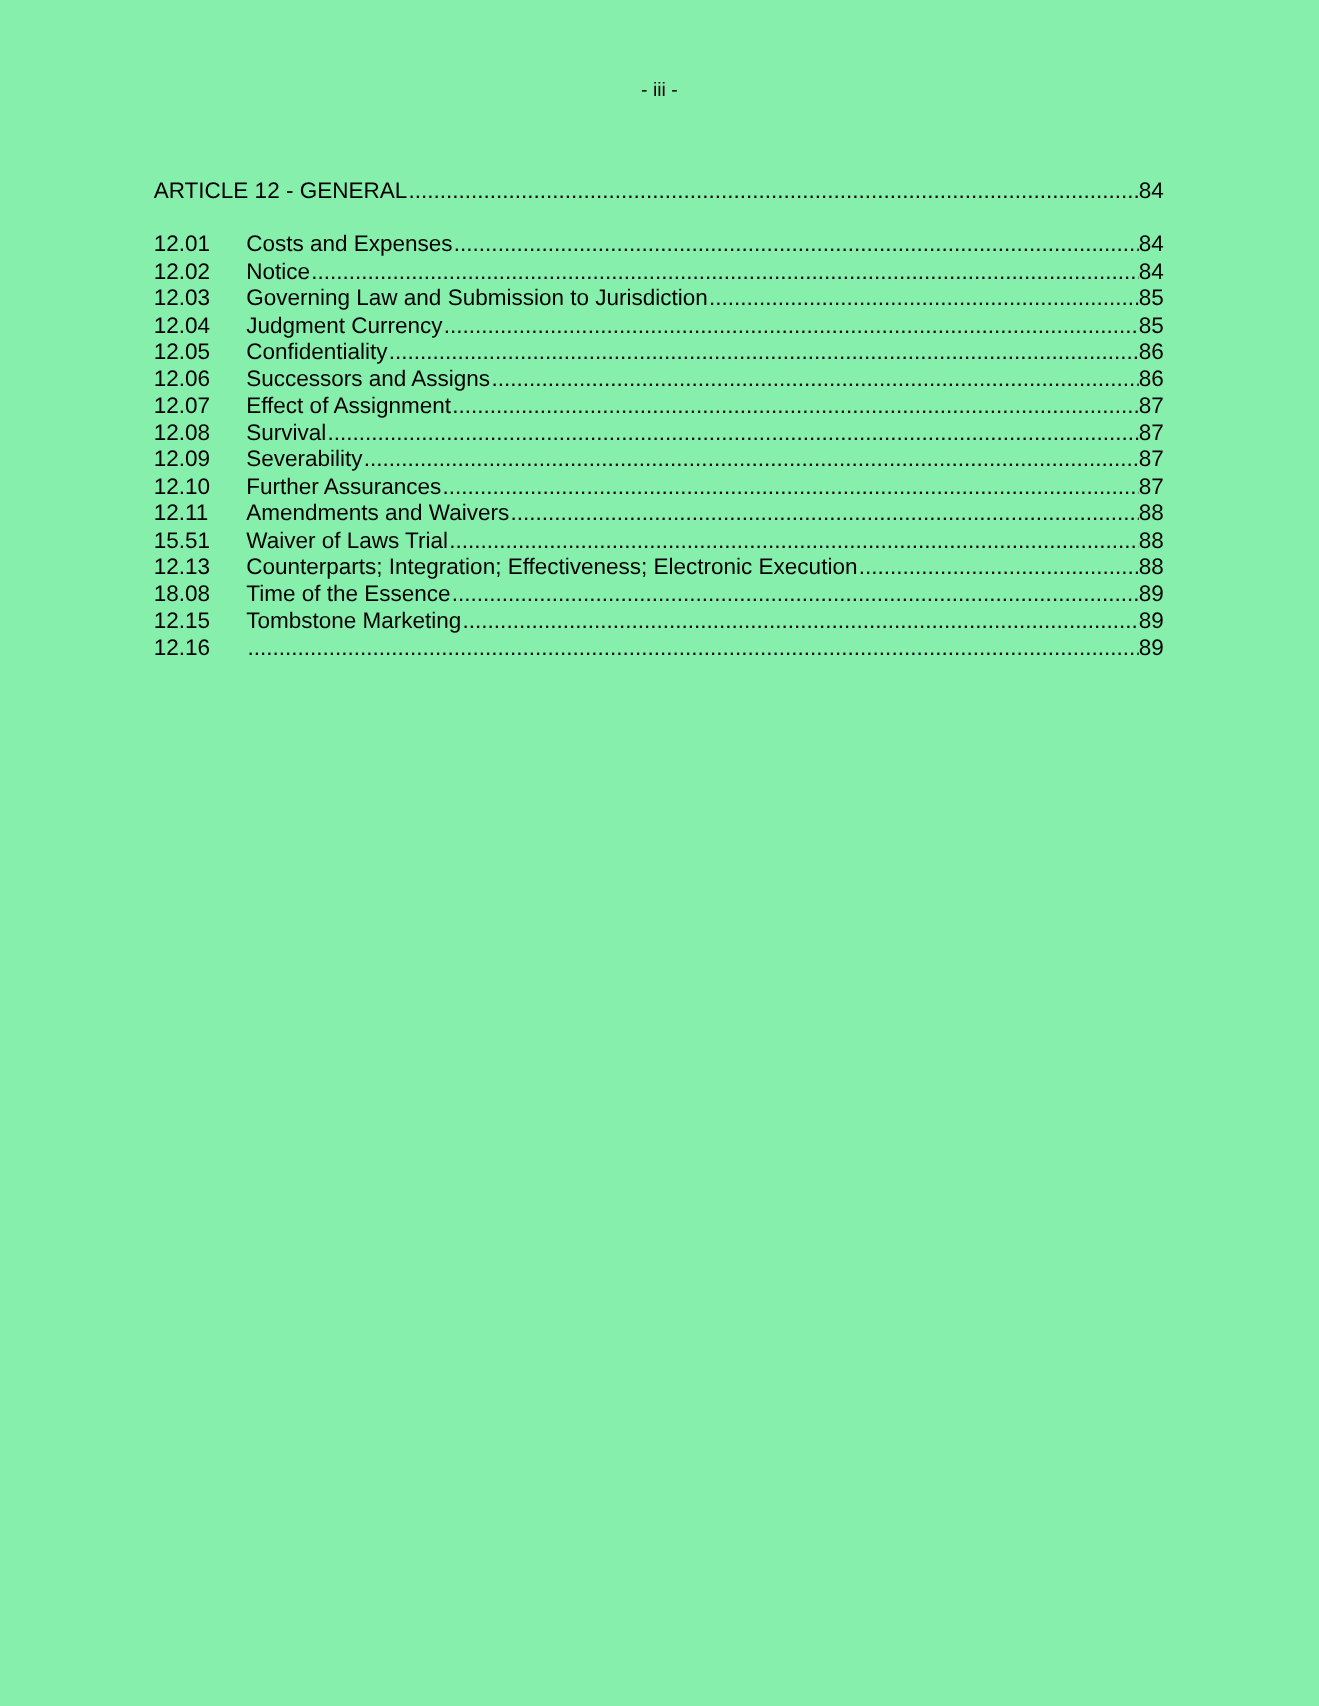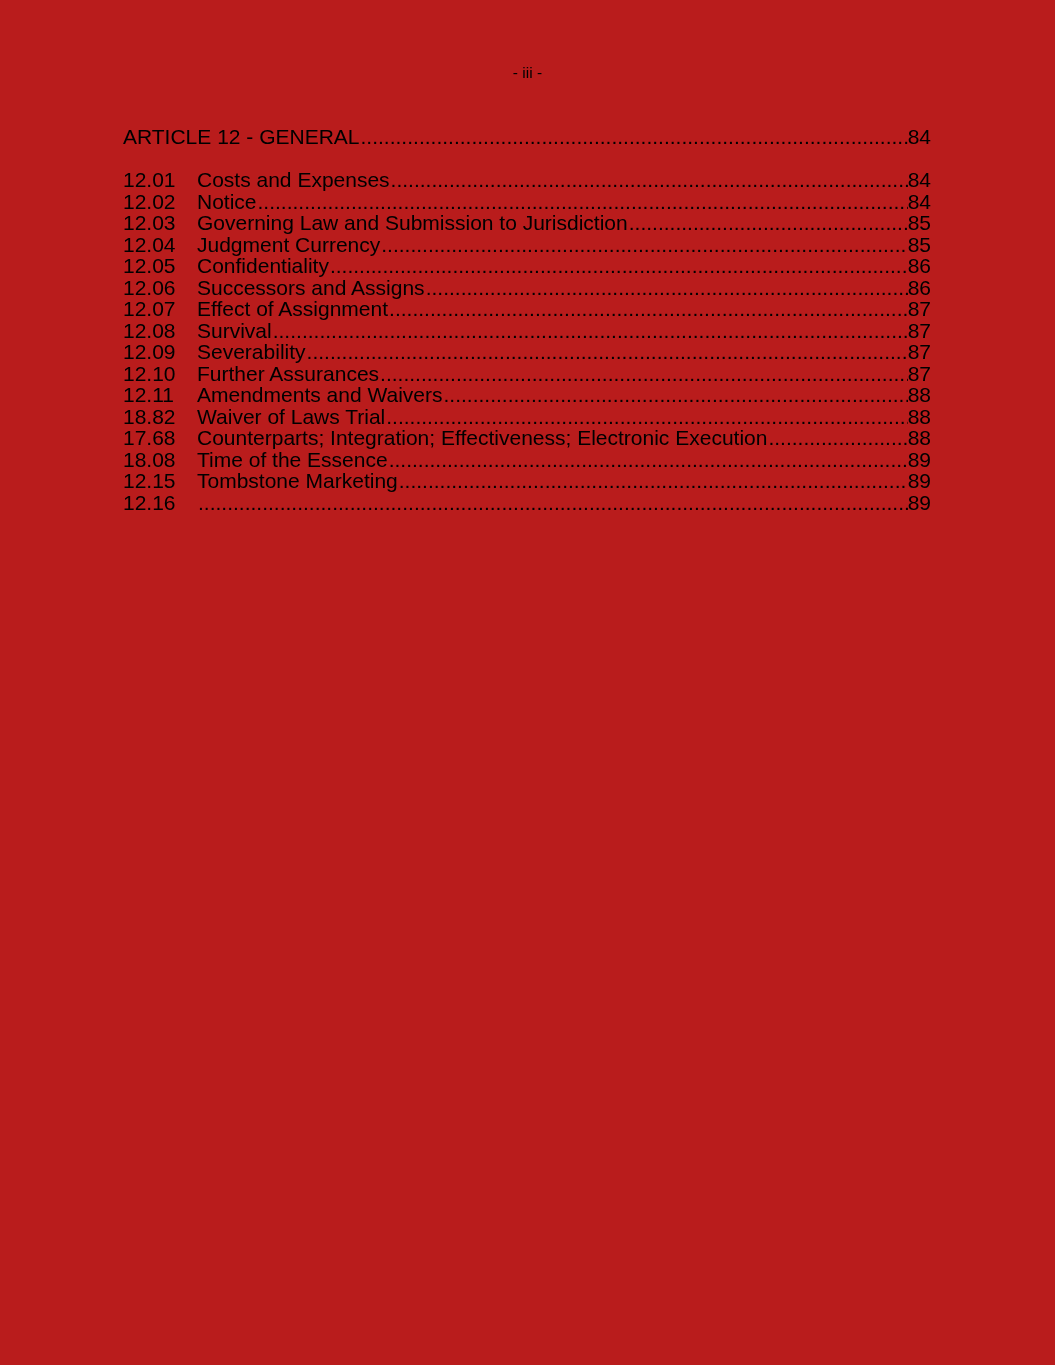--- a/index.html
+++ b/index.html
@@ -8,32 +8,32 @@
     width: 1055px;
     height: 1365px;
     font-family: "Liberation Sans", "DejaVu Sans", sans-serif;
     color: #000000;
     overflow: hidden;
   }
   .page {
     width: 1055px;
     height: 1365px;
     padding-top: 62px;
-    background: #b91c1c;
+    background: #86efac;
   }
   .folio {
     text-align: center;
     font-size: 15.5px;
     line-height: 21px;
   }
   .toc {
-    margin-top: 43px;
+    margin-top: 59px;
     margin-left: 123px;
     width: 808px;
-    font-size: 21px;
+    font-size: 18px;
   }
   .toc-row {
     display: flex;
     align-items: baseline;
     line-height: 21.5px;
     white-space: nowrap;
   }
   .toc-row.article {
     margin-bottom: 21.5px;
   }
@@ -144,28 +144,28 @@
     </div>
 
     <div class="toc-row">
       <span class="num">12.11</span>
       <span class="title">Amendments and Waivers</span>
       <span class="leader"></span>
       <span class="pagenum">88</span>
     </div>
 
     <div class="toc-row">
-      <span class="num">18.82</span>
+      <span class="num">15.51</span>
       <span class="title">Waiver of Laws Trial</span>
       <span class="leader"></span>
       <span class="pagenum">88</span>
     </div>
 
     <div class="toc-row">
-      <span class="num">17.68</span>
+      <span class="num">12.13</span>
       <span class="title">Counterparts; Integration; Effectiveness; Electronic Execution</span>
       <span class="leader"></span>
       <span class="pagenum">88</span>
     </div>
 
     <div class="toc-row">
       <span class="num">18.08</span>
       <span class="title">Time of the Essence</span>
       <span class="leader"></span>
       <span class="pagenum">89</span>

